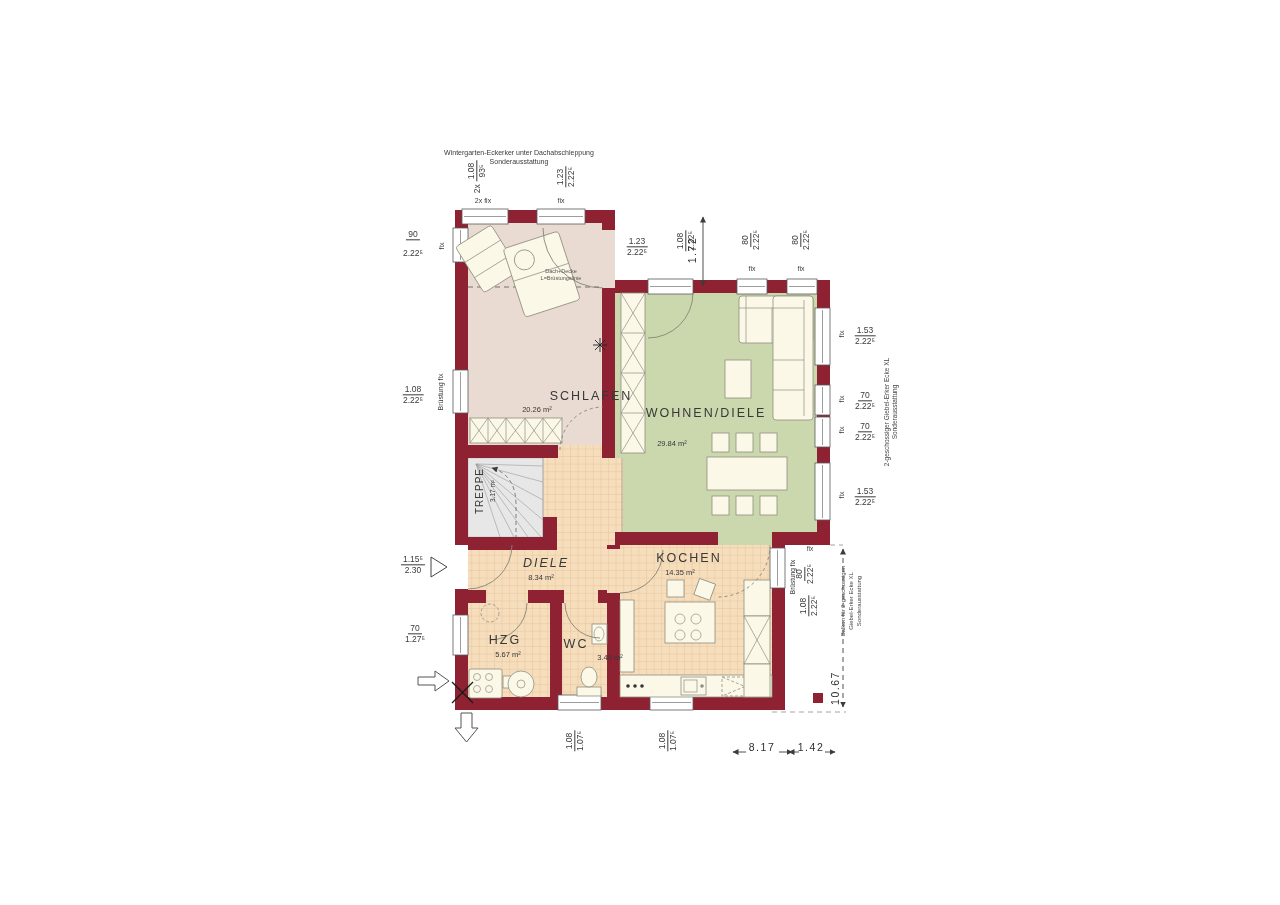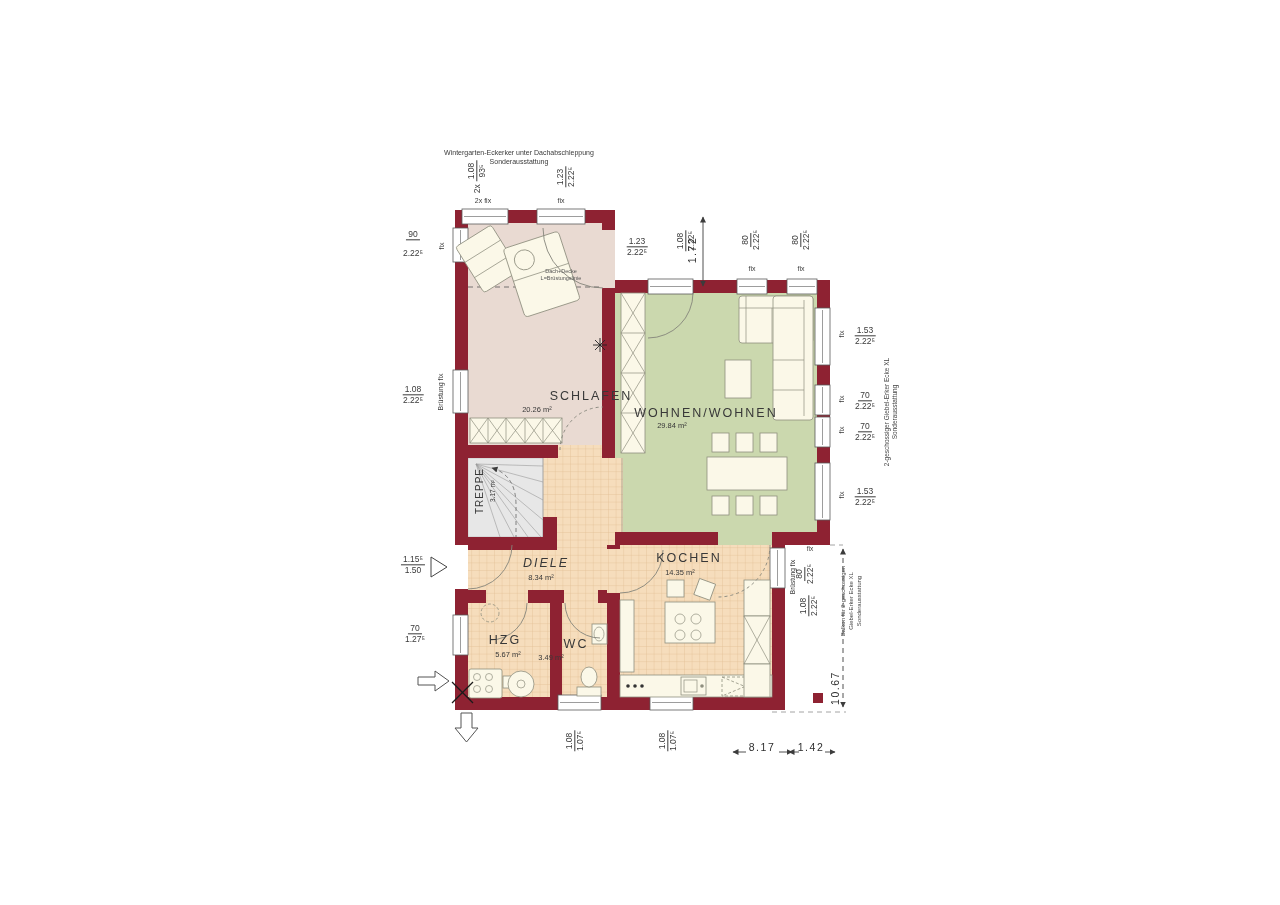--- a/index.html
+++ b/index.html
@@ -374,21 +374,21 @@
       <span class="d">2.22⁵</span>
 </div>
 <div class="pin rot lbl" style="left:441px;top:246px;">fix</div>
 <div class="pin frac" style="left:413px;top:395px;">
   <span class="n">1.08</span>
       <span class="d">2.22⁵</span>
 </div>
 <div class="pin rot lbl" style="left:440px;top:392px;">Brüstung fix</div>
 <div class="pin frac" style="left:413px;top:565px;justify-content:flex-end;">
   <span class="n">1.15⁵</span>
-      <span class="d">1.50</span>
+      <span class="d">2.30</span>
 </div>
 <div class="pin frac" style="left:415px;top:634px;">
   <span class="n">70</span>
       <span class="d">1.27⁵</span>
 </div>
 
 <div class="pin frac" style="left:865px;top:336px;">
   <span class="n">1.53</span>
       <span class="d">2.22⁵</span>
 </div>
@@ -436,29 +436,29 @@
 </div>
 <div class="pin rot frac" style="left:668px;top:741px;">
   <span class="n">1.08</span>
       <span class="d">1.07⁵</span>
 </div>
 <div class="pin big" style="left:762px;top:747px;">8.17</div>
 <div class="pin big" style="left:811px;top:747px;">1.42</div>
 
 <div class="pin room-name" style="left:591px;top:396px;">SCHLAFEN</div>
 <div class="pin room-area" style="left:537px;top:409px;">20.26 m²</div>
-<div class="pin room-name" style="left:706px;top:413px;">WOHNEN/WOHNEN</div>
-<div class="pin room-area" style="left:672px;top:425px;">29.84 m²</div>
+<div class="pin room-name" style="left:706px;top:413px;">WOHNEN/DIELE</div>
+<div class="pin room-area" style="left:672px;top:443px;">29.84 m²</div>
 <div class="pin room-name" style="left:689px;top:558px;">KOCHEN</div>
 <div class="pin room-area" style="left:680px;top:572px;">14.35 m²</div>
 <div class="pin room-name" style="left:546px;top:563px;font-style:italic;">DIELE</div>
 <div class="pin room-area" style="left:541px;top:577px;">8.34 m²</div>
 <div class="pin room-name" style="left:505px;top:640px;">HZG</div>
 <div class="pin room-area" style="left:508px;top:654px;">5.67 m²</div>
 <div class="pin room-name" style="left:576px;top:644px;">WC</div>
-<div class="pin room-area" style="left:551px;top:657px;">3.49 m²</div>
+<div class="pin room-area" style="left:610px;top:657px;">3.49 m²</div>
 <div class="pin rot room-name" style="left:479px;top:491px;font-size:10px;letter-spacing:1px;">TREPPE</div>
 <div class="pin rot" style="left:492px;top:491px;font-size:6.5px;">3.17 m²</div>
 
 <div class="pin tiny-note" style="left:561px;top:271px;">Dach+Decke</div>
 <div class="pin tiny-note" style="left:561px;top:278px;">L=Brüstungslinie</div>
 
 </div>
 
 </body></html>

